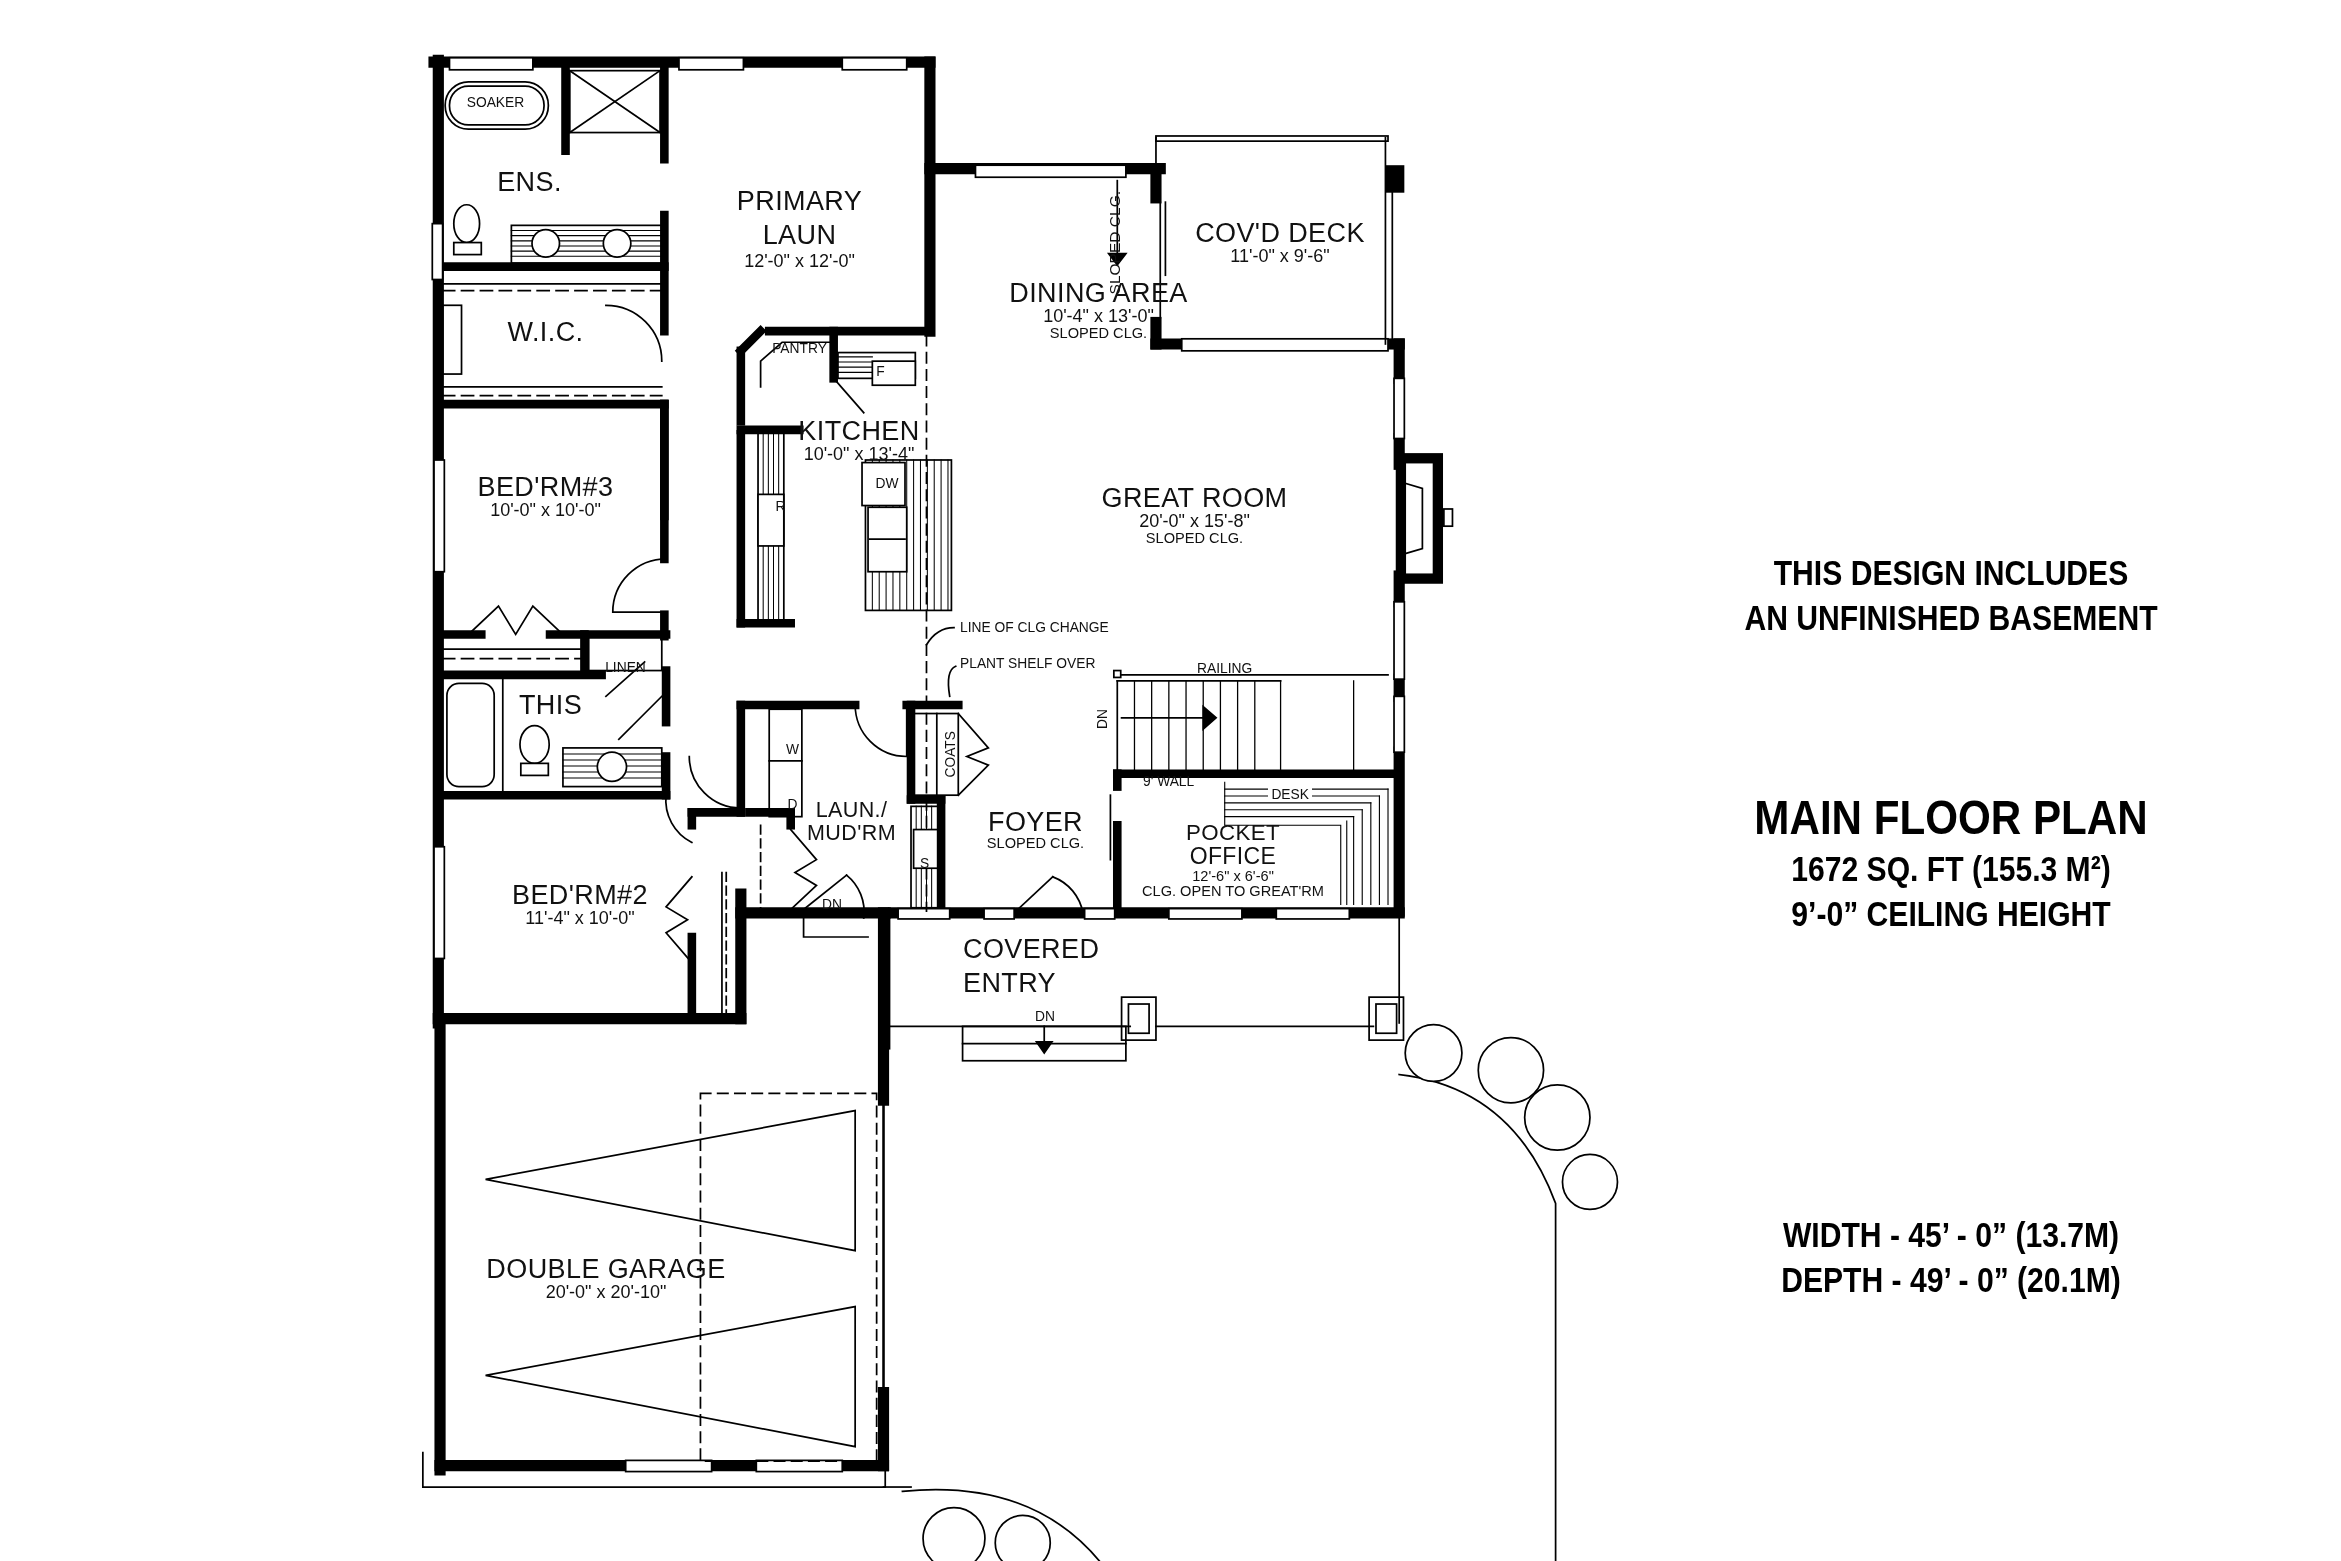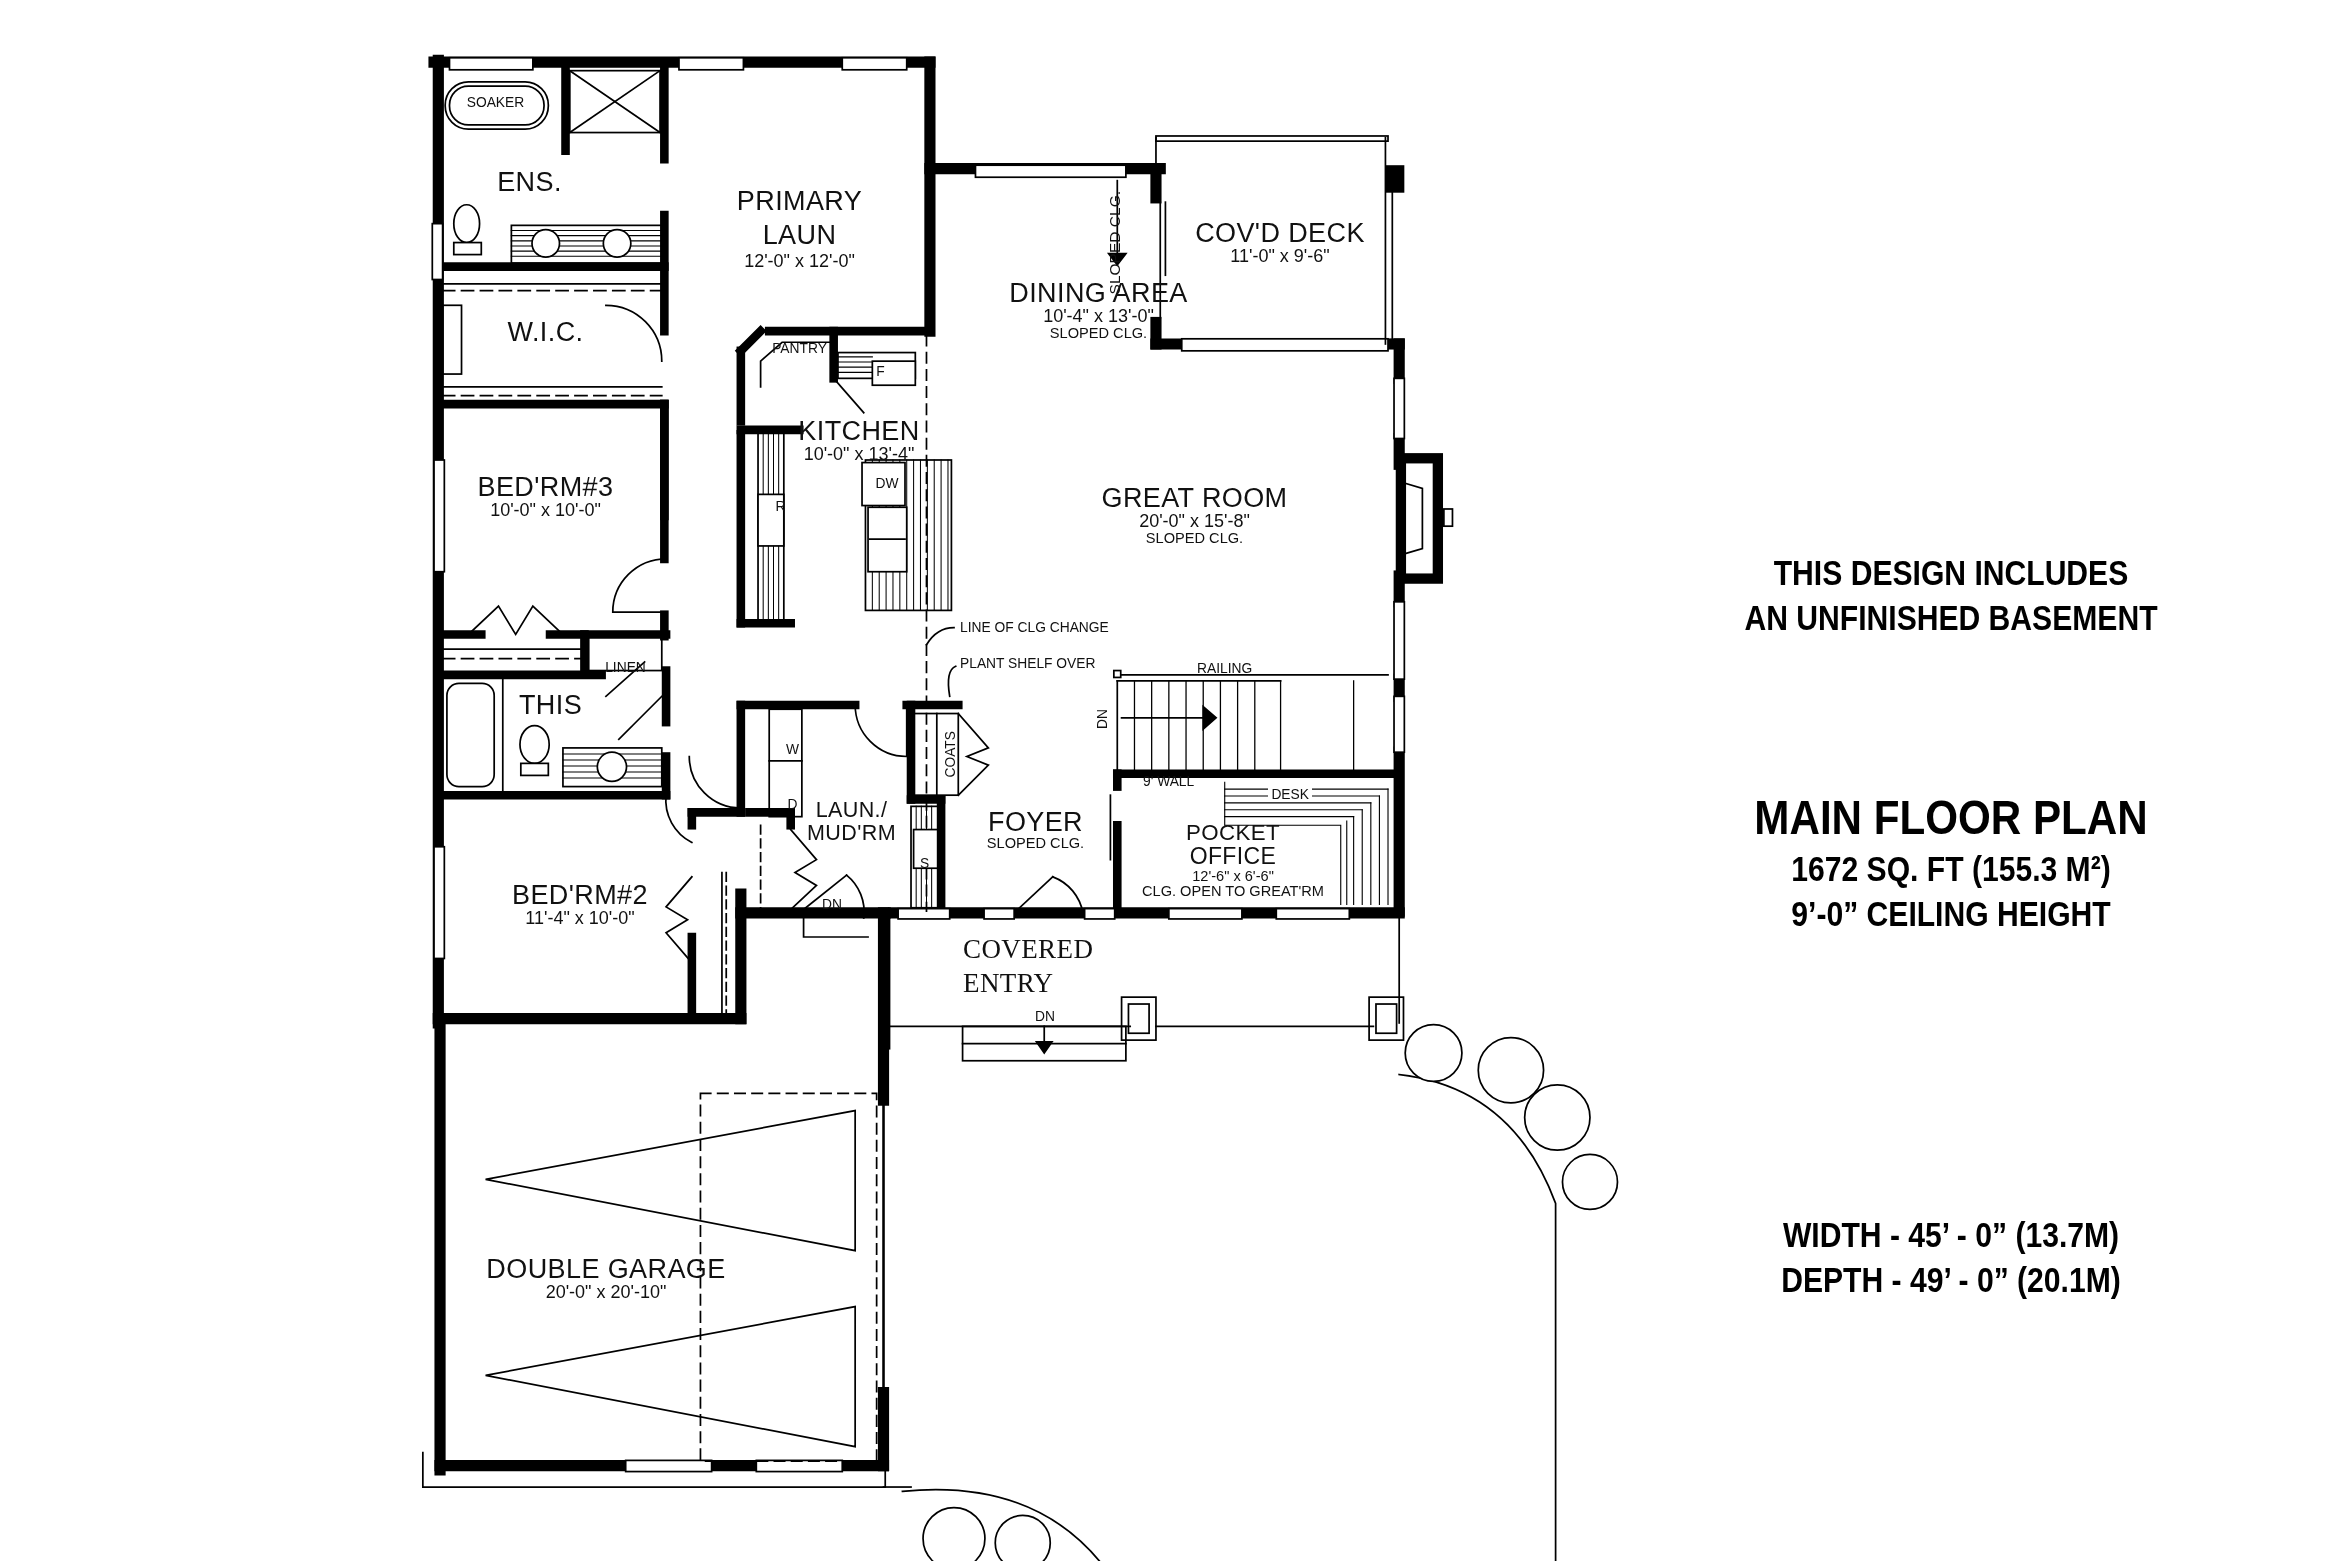--- a/index.html
+++ b/index.html
@@ -450,21 +450,21 @@
   <div class="room-note">CLG. OPEN TO GREAT'RM</div>
 </div>
 
 <div class="lbl" style="left:481px;top:881px;width:198px;">
   <div class="room-name">BED'RM#2</div>
   <div class="room-dim">11'-4" x 10'-0"</div>
 </div>
 
 <div class="lbl tiny" style="left:822px;top:898px;">DN</div>
 
-<div class="lbl" style="left:963px;top:935px;text-align:left;font-family:Liberation Serif, serif;">
+<div class="lbl" style="left:963px;top:935px;text-align:left;">
   <div class="room-name">COVERED</div>
   <div class="room-name" style="margin-top:5.2px;">ENTRY</div>
 </div>
 <div class="lbl tiny" style="left:1035px;top:1010px;">DN</div>
 
 <div class="lbl" style="left:477px;top:1255px;width:258px;">
   <div class="room-name">DOUBLE GARAGE</div>
   <div class="room-dim">20'-0" x 20'-10"</div>
 </div>
 

